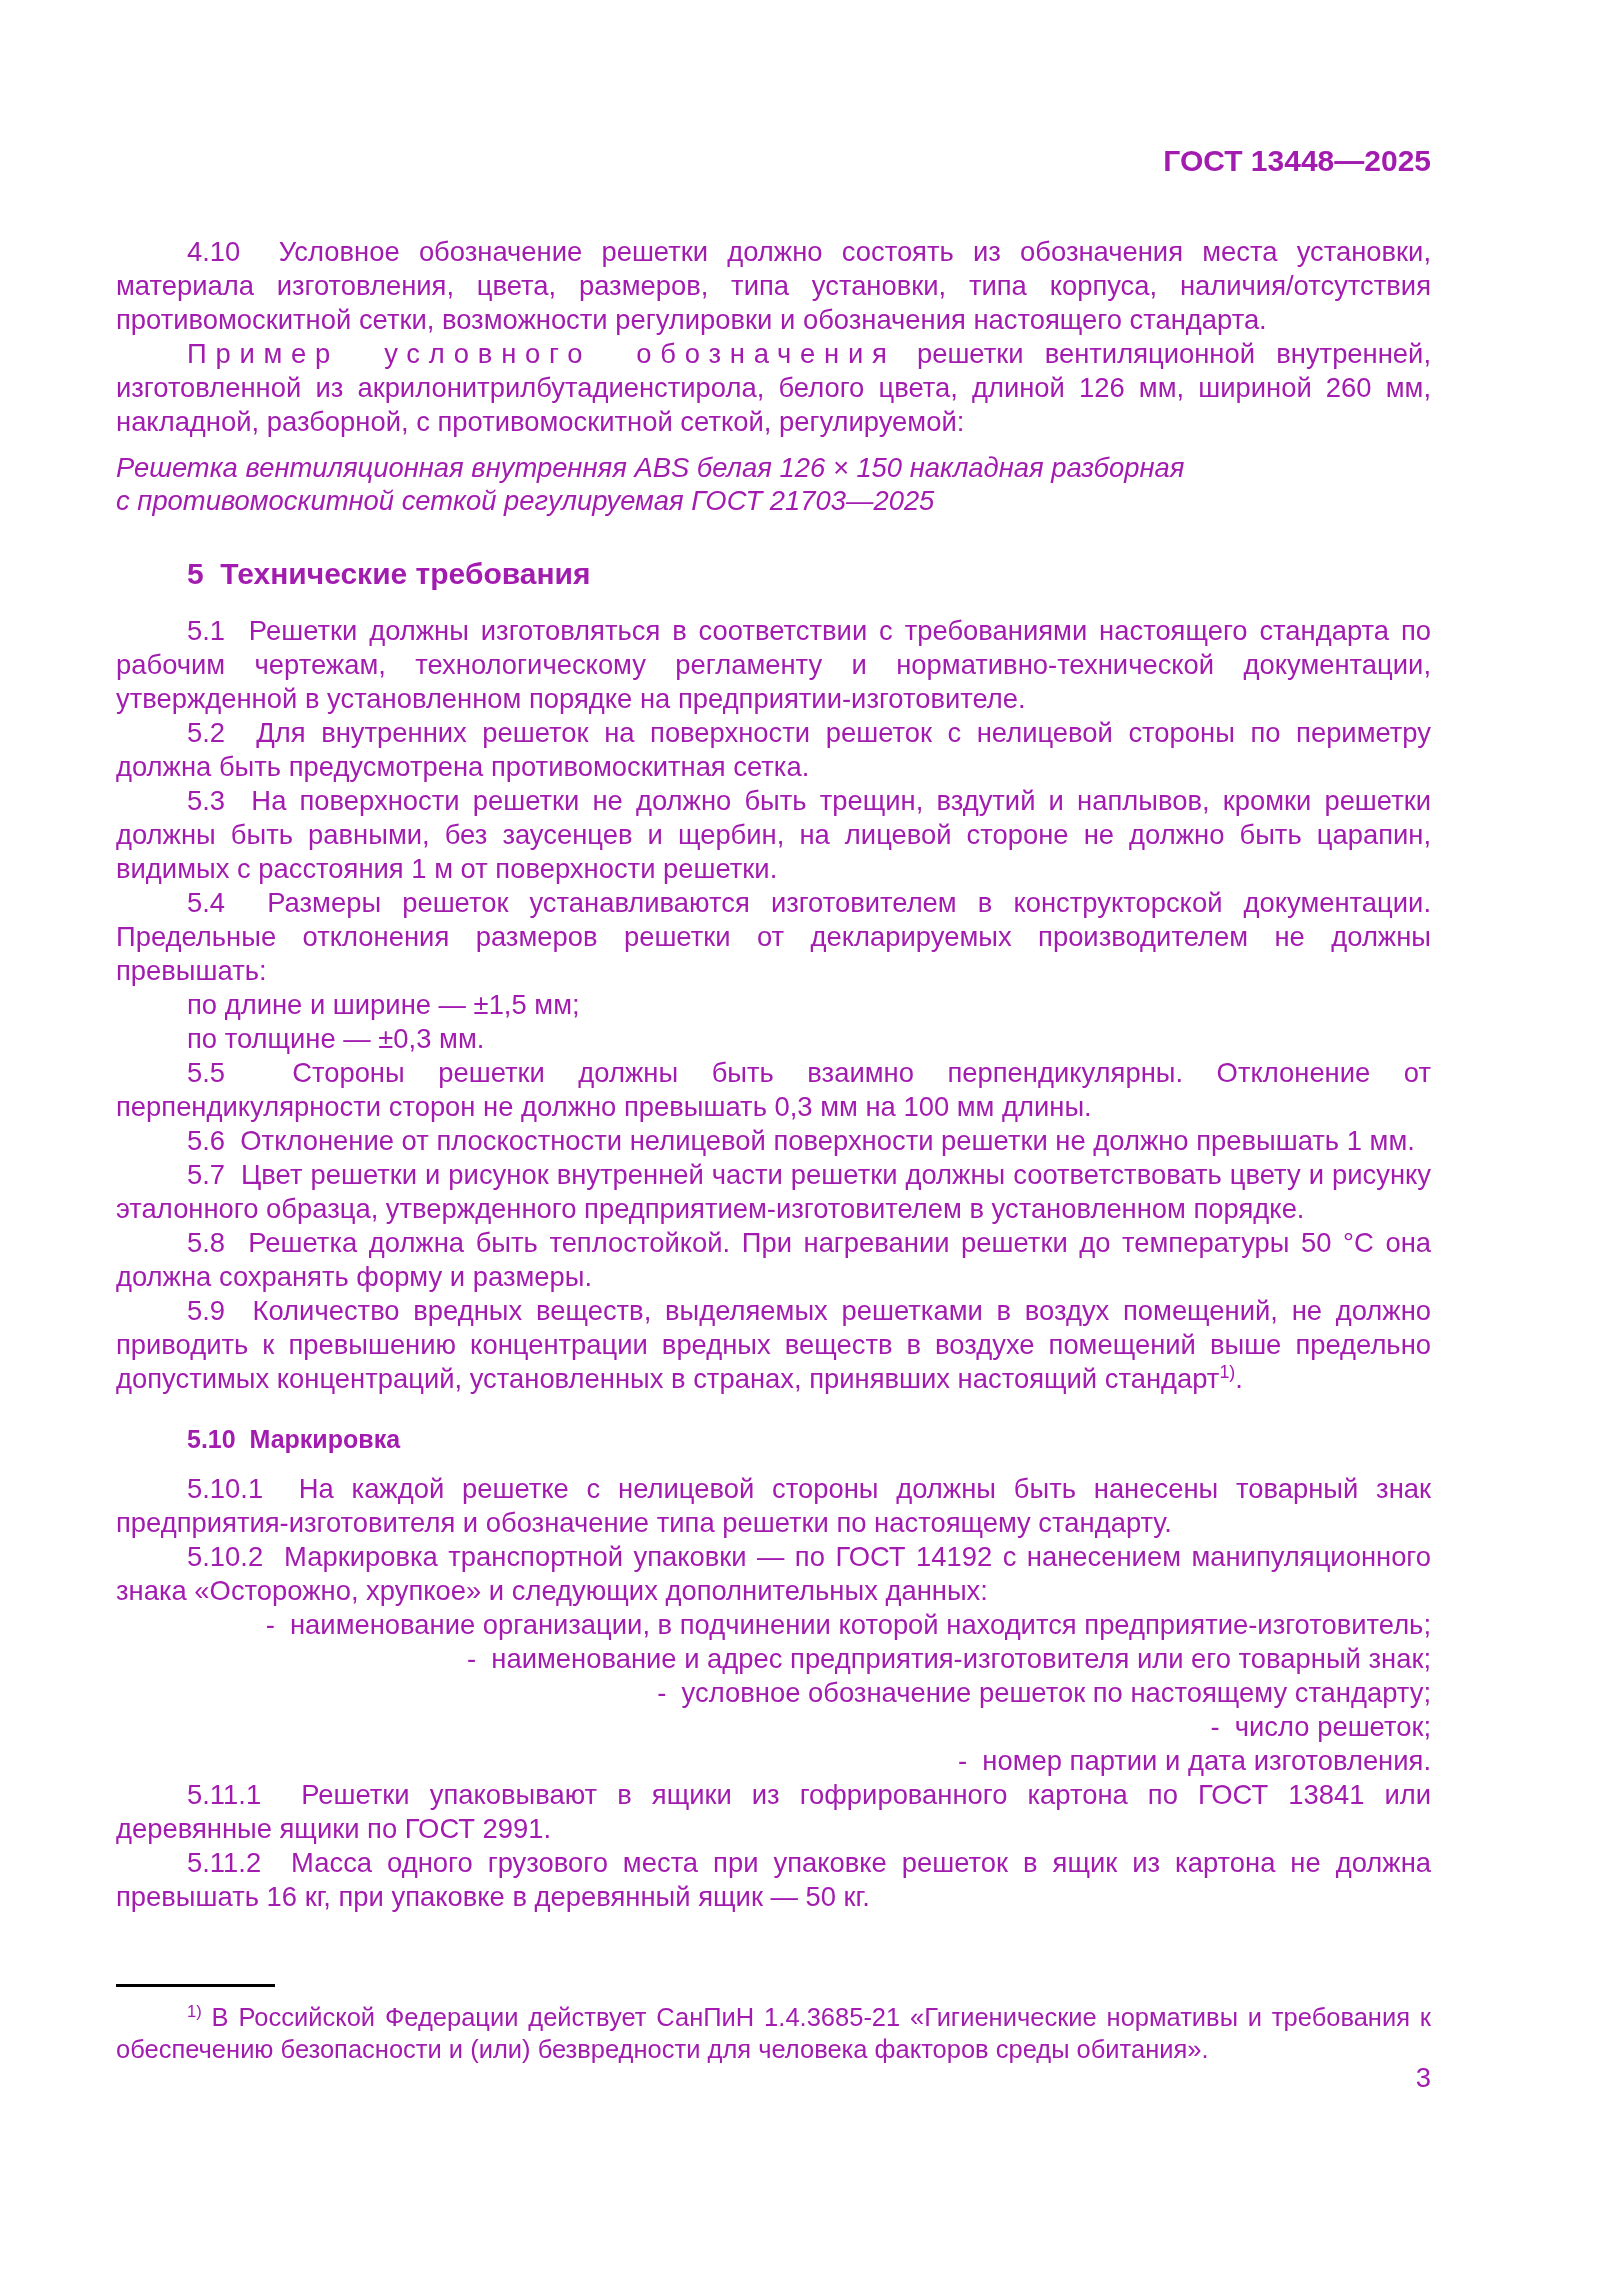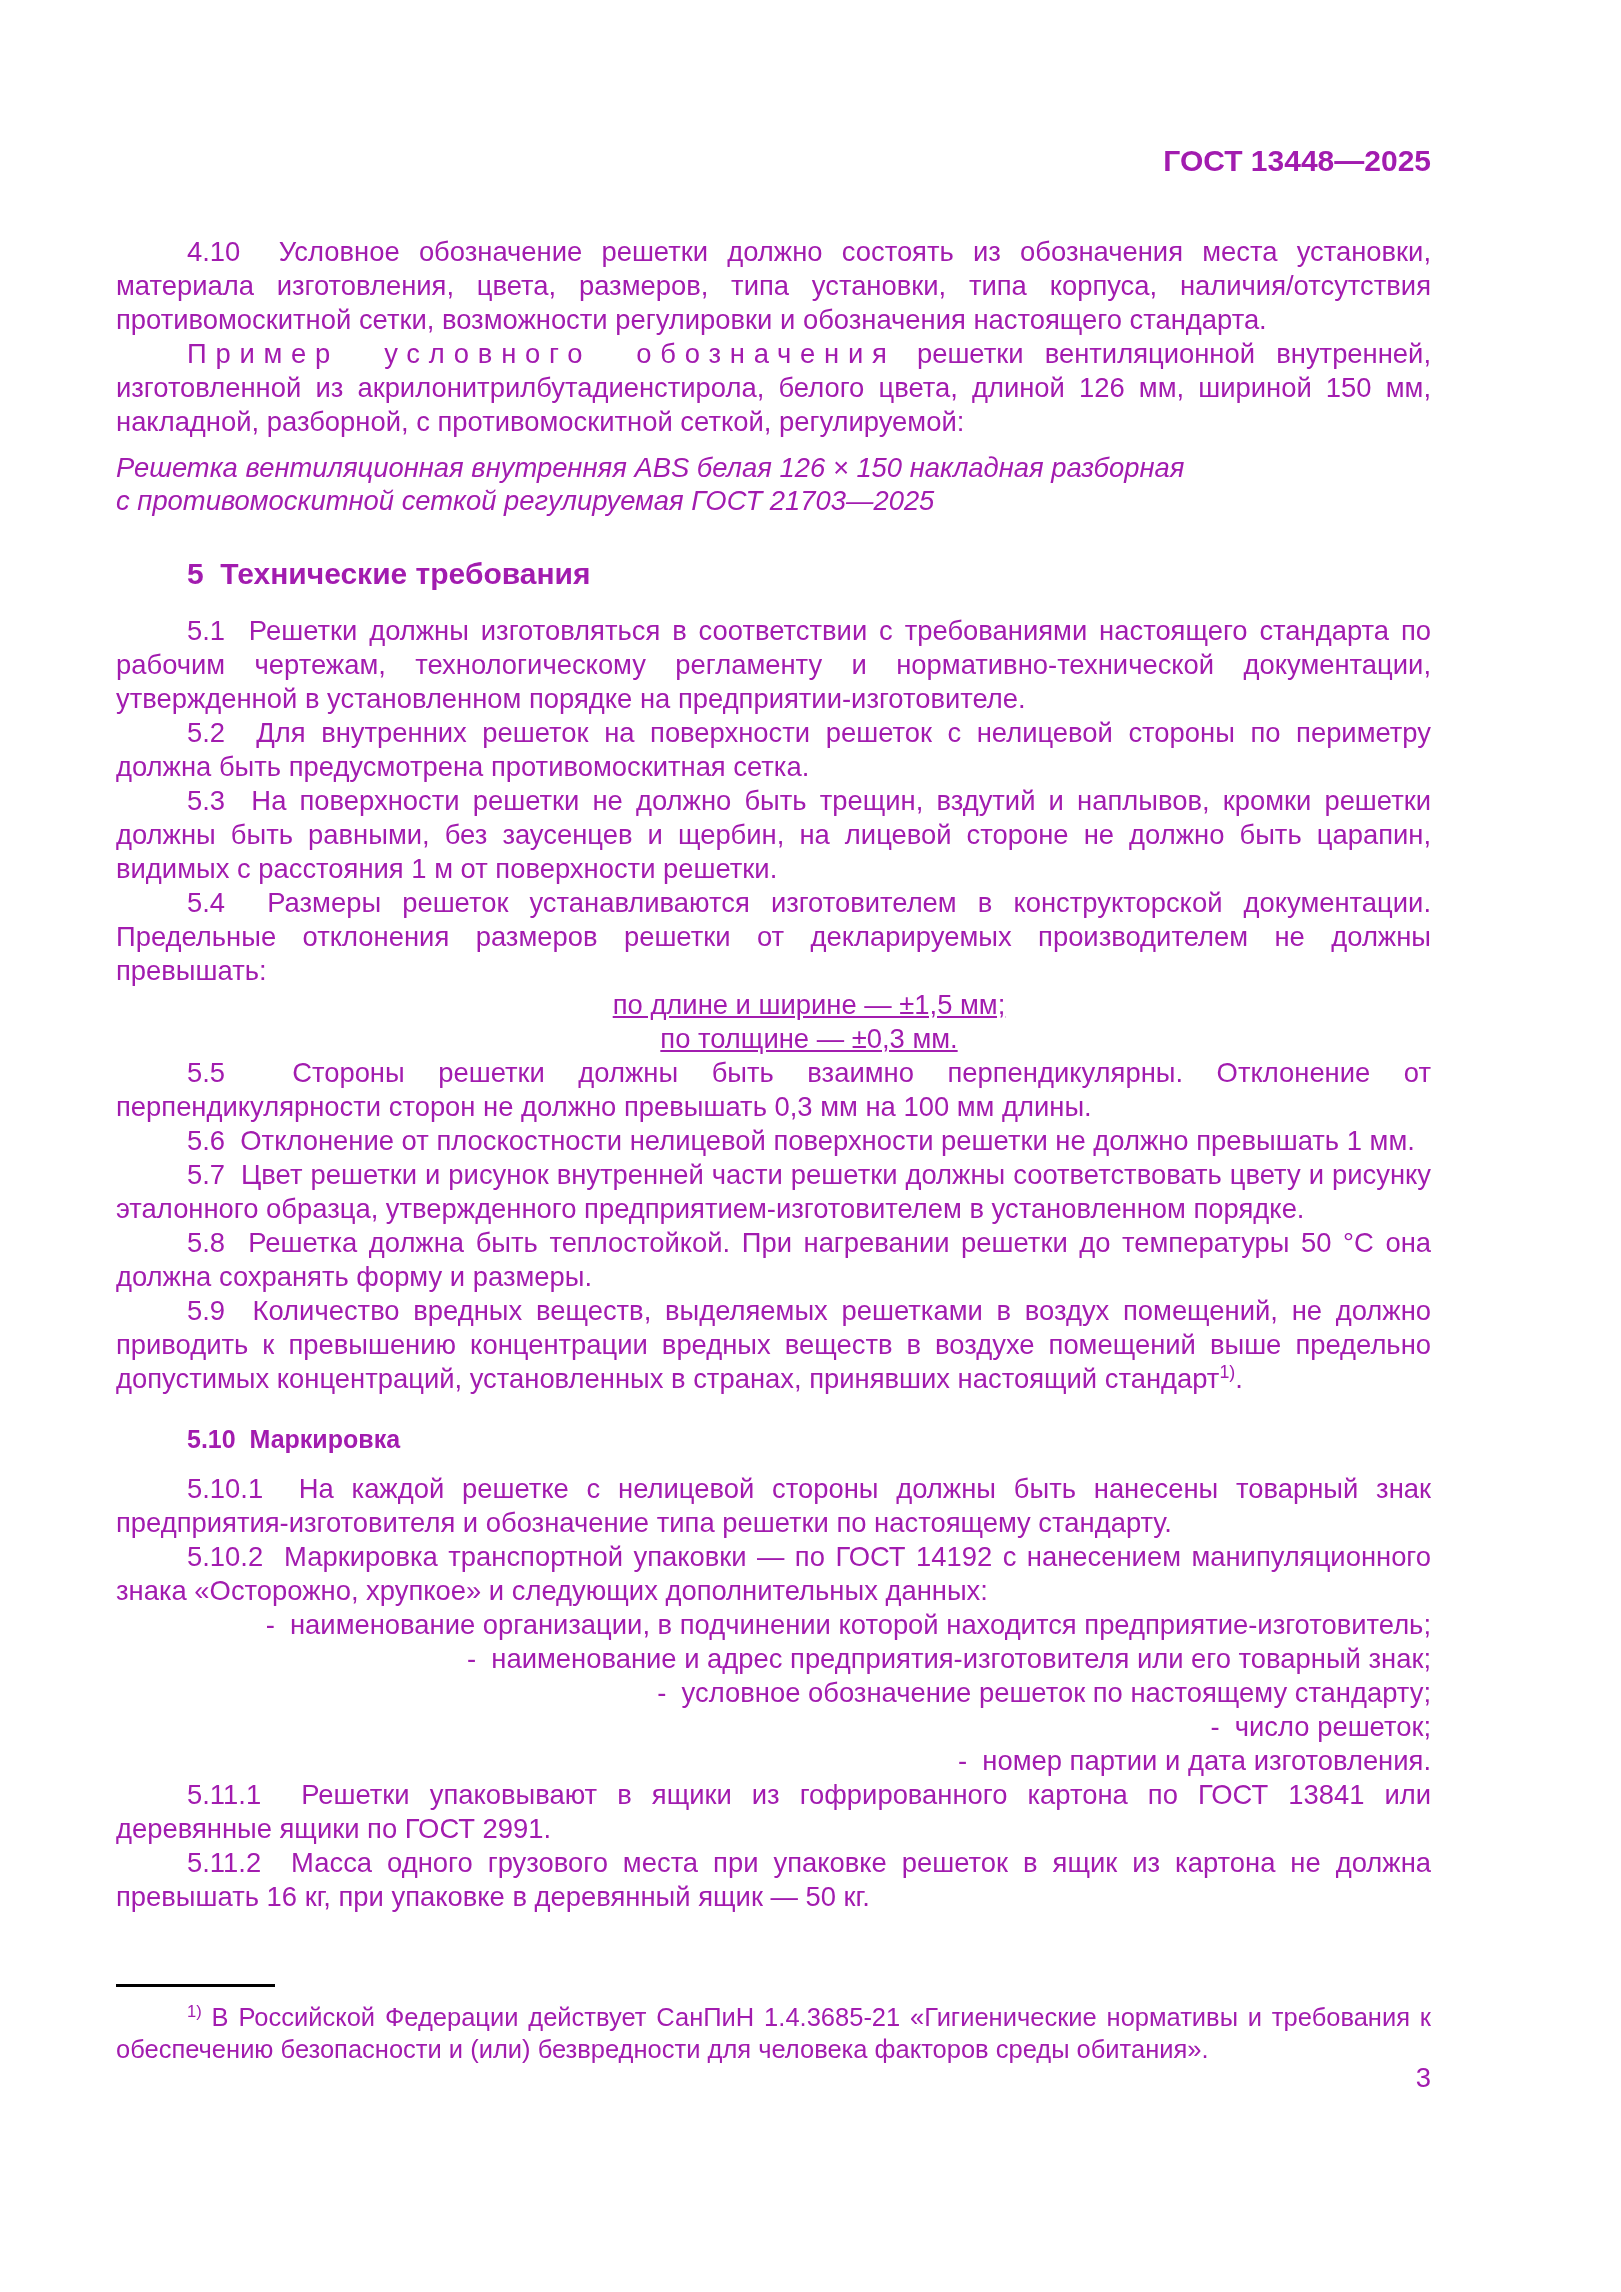--- a/index.html
+++ b/index.html
@@ -33,22 +33,21 @@
   p.body {
     margin: 0;
     text-align: justify;
     text-indent: 71px;
     line-height: 34px;
   }
   p.noindent-line {
     margin: 0;
     text-indent: 71px;
     line-height: 34px;
-    text-align: center;
-    text-decoration: underline;
+    text-align: left;
   }
   .spaced-words {
     letter-spacing: 0.32em;
     word-spacing: 0.55em;
   }
   .example-block {
     margin: 11.8px 0 0 0;
     font-style: italic;
     line-height: 33px;
   }
@@ -108,21 +107,21 @@
 </head>
 <body>
 
 <div class="page">
   <div class="content">
 
     <div class="doc-header">ГОСТ 13448—2025</div>
 
     <p class="body">4.10&nbsp; Условное обозначение решетки должно состоять из обозначения места установки, материала изготовления, цвета, размеров, типа установки, типа корпуса, наличия/отсутствия противомоскитной сетки, возможности регулировки и обозначения настоящего стандарта.</p>
 
-    <p class="body"><span class="spaced-words">Пример условного обозначения</span><span> решетки вентиляционной внутренней, изготовленной из акрилонитрилбутадиенстирола, белого цвета, длиной 126 мм, шириной 150 мм, накладной, разборной, с противомоскитной сеткой, регулируемой:</span></p>
+    <p class="body"><span class="spaced-words">Пример условного обозначения</span><span> решетки вентиляционной внутренней, изготовленной из акрилонитрилбутадиенстирола, белого цвета, длиной 126 мм, шириной 260 мм, накладной, разборной, с противомоскитной сеткой, регулируемой:</span></p>
 
     <div class="example-block">
       <div>Решетка вентиляционная внутренняя ABS белая 126 × 150 накладная разборная</div>
       <div>с противомоскитной сеткой регулируемая ГОСТ 21703—2025</div>
     </div>
 
     <h1 class="section-heading">5&nbsp; Технические требования</h1>
 
     <p class="body">5.1&nbsp; Решетки должны изготовляться в соответствии с требованиями настоящего стандарта по рабочим чертежам, технологическому регламенту и нормативно-технической документации, утвержденной в установленном порядке на предприятии-изготовителе.</p>
     <p class="body">5.2&nbsp; Для внутренних решеток на поверхности решеток с нелицевой стороны по периметру должна быть предусмотрена противомоскитная сетка.</p>

